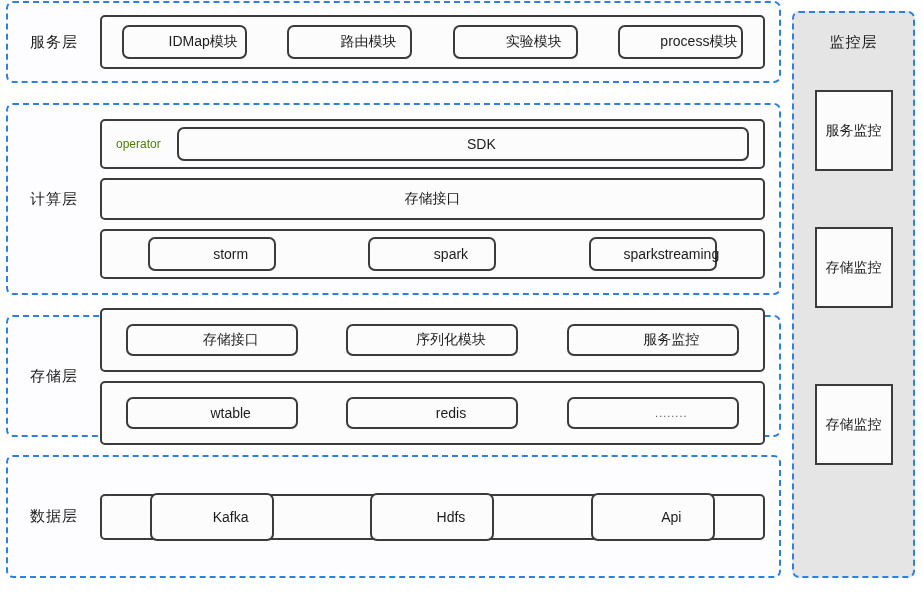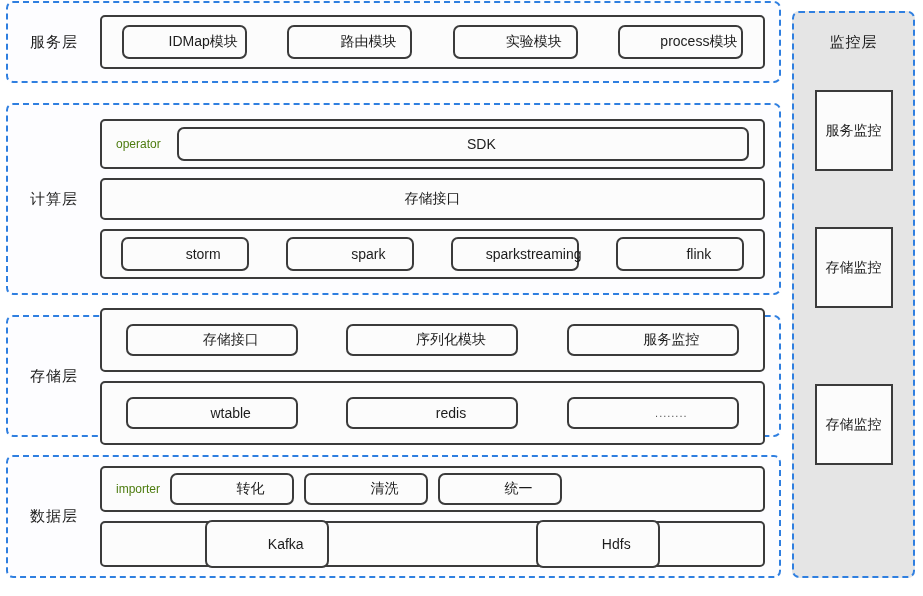--- a/index.html
+++ b/index.html
@@ -187,21 +187,20 @@
       </div>
 
       <div class="rowbox center" id="compute-fw-row">
         <span class="rowtext">存储接口</span>
       </div>
 
       <div class="rowbox even" id="compute-engines-row">
         <div class="chip">storm</div>
         <div class="chip">spark</div>
         <div class="chip">sparkstreaming</div>
-        <div class="chip">flink</div>
       </div>
 
     </div>
   </div>
 
   <div class="layer" id="storage-layer">
     <div class="layer-label">存储层</div>
     <div class="layer-body">
 
       <div class="rowbox even" id="storage-row-1">
@@ -216,32 +215,25 @@
         <div class="chip ellipsis-text">........</div>
       </div>
 
     </div>
   </div>
 
   <div class="layer" id="data-layer">
     <div class="layer-label">数据层</div>
     <div class="layer-body">
 
-      <div class="rowbox" id="data-row-1">
-        <div class="plain-label">importer</div>
-        <div class="chip">转化</div>
-        <div class="spacer"></div>
-        <div class="chip">清洗</div>
-        <div class="spacer"></div>
-        <div class="chip">统一</div>
-      </div>
 
       <div class="rowbox even" id="data-row-2">
         <div class="chip">Kafka</div>
         <div class="chip">Hdfs</div>
+        <div class="chip">Api</div>
       </div>
 
     </div>
   </div>
 
   <div id="monitor-layer">
     <div id="monitor-title">监控层</div>
     <div class="monitor-box" id="monitor-box-service">服务监控</div>
     <div class="monitor-box" id="monitor-box-task">存储监控</div>
     <div class="monitor-box" id="monitor-box-storage">存储监控</div>

